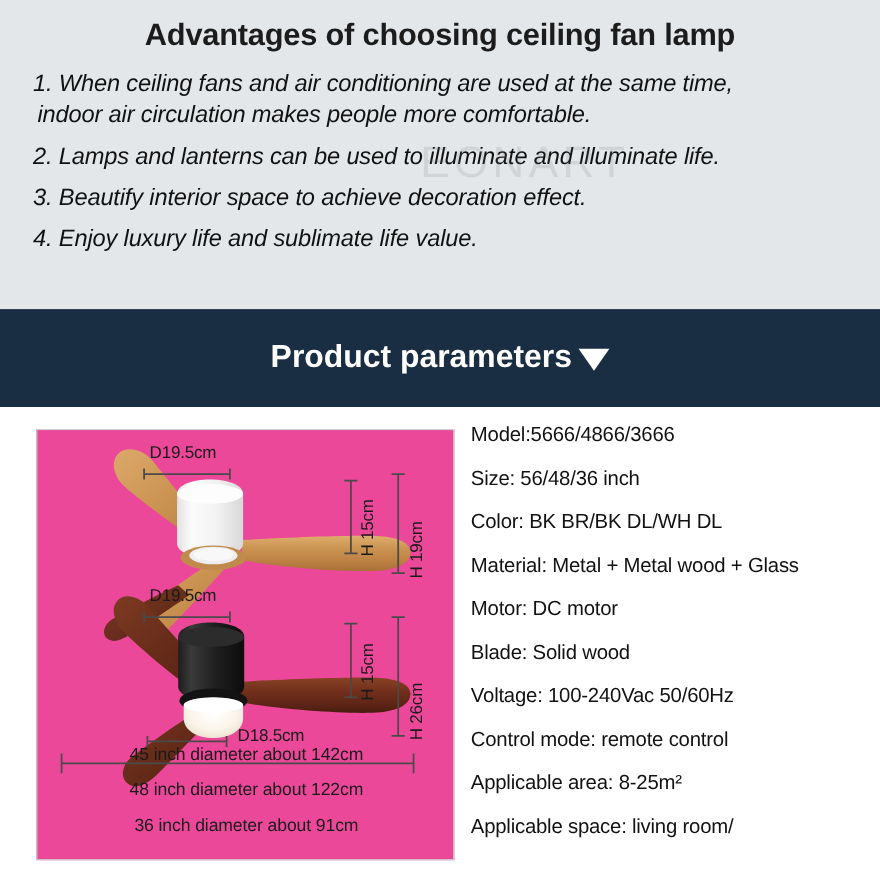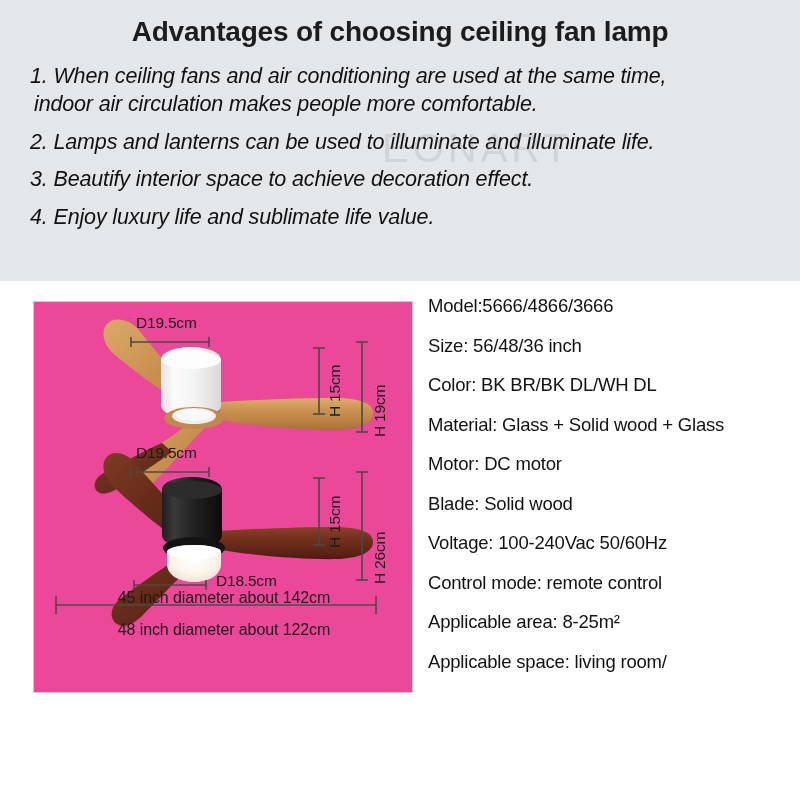--- a/index.html
+++ b/index.html
@@ -183,20 +183,26 @@
     <ul class="adv-list">
       <li class="adv-item">1. When ceiling fans and air conditioning are used at the same time,</li>
       <li class="adv-item sub">indoor air circulation makes people more comfortable.</li>
       <li class="adv-item">2. Lamps and lanterns can be used to illuminate and illuminate life.</li>
       <li class="adv-item">3. Beautify interior space to achieve decoration effect.</li>
       <li class="adv-item">4. Enjoy luxury life and sublimate life value.</li>
     </ul>
     <div class="watermark wm-top">EONART</div>
   </section>
 
+  <section class="banner">
+    <div class="banner-inner">
+      <span class="banner-text">Product parameters</span>
+      <span class="banner-caret"></span>
+    </div>
+  </section>
 
   <section class="content">
 
     <div class="diagram-panel">
 
       <svg class="diagram-svg" width="380" height="392" viewBox="0 0 380 392">
         <defs>
           <linearGradient id="oakBlade" x1="0" y1="0" x2="0" y2="1">
             <stop offset="0%" stop-color="#e0ad6e"></stop>
             <stop offset="35%" stop-color="#cb9452"></stop>
@@ -325,28 +331,29 @@
 
       <div class="dim-label" style="left:102px; top:142px;">D19.5cm</div>
       <div class="dim-label vert" style="left:292px; top:246px;">H 15cm</div>
       <div class="dim-label vert" style="left:337px; top:282px;">H 26cm</div>
 
       <div class="dim-label" style="left:182px; top:270px;">D18.5cm</div>
 
       <div class="size-captions">
         <div class="size-caption">45 inch diameter about 142cm</div>
         <div class="size-caption">48 inch diameter about 122cm</div>
+        <div class="size-caption">36 inch diameter about 91cm</div>
       </div>
     </div>
 
     <div class="specs">
       <div class="spec-line">Model:5666/4866/3666</div>
       <div class="spec-line">Size: 56/48/36 inch</div>
       <div class="spec-line">Color: BK BR/BK DL/WH DL</div>
-      <div class="spec-line">Material: Glass + Solid wood + Glass</div>
+      <div class="spec-line">Material: Metal + Metal wood + Glass</div>
       <div class="spec-line">Motor: DC motor</div>
       <div class="spec-line">Blade: Solid wood</div>
       <div class="spec-line">Voltage: 100-240Vac 50/60Hz</div>
       <div class="spec-line">Control mode: remote control</div>
       <div class="spec-line">Applicable area: 8-25m²</div>
       <div class="spec-line">Applicable space: living room/</div>
 
     </div>
 
   </section>

